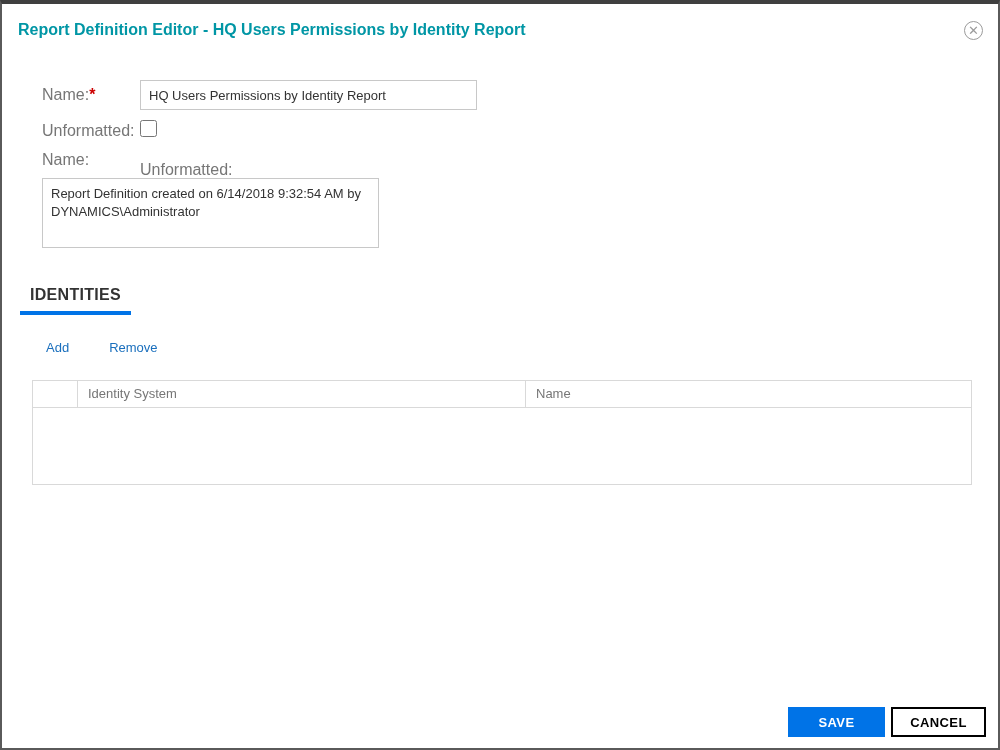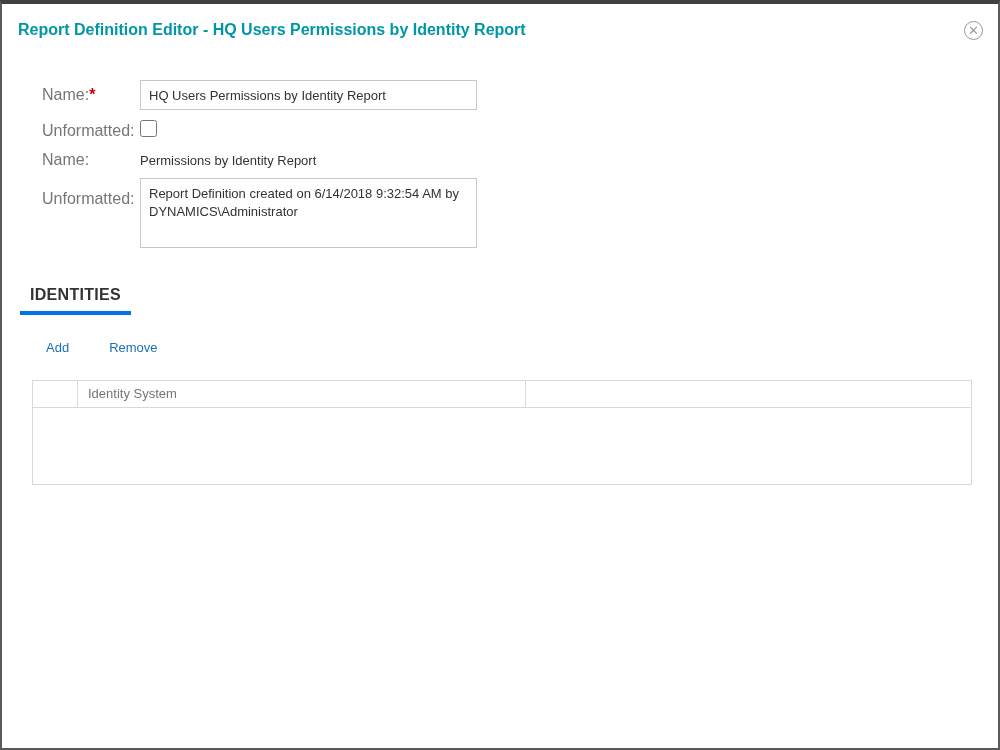--- a/index.html
+++ b/index.html
@@ -190,39 +190,43 @@
     <div>
       <input class="text-input" type="text" value="HQ Users Permissions by Identity Report" style="">
     </div>
 
     <div class="lbl">Unformatted:</div>
     <div>
       <input class="checkbox" type="checkbox" style="">
     </div>
 
     <div class="lbl">Name:</div>
-    <div class="static-value">Permissions by Identity Report</div>
 
     <div class="lbl row-desc">Unformatted:</div>
     <div>
       <textarea class="desc-area" style="">Report Definition created on 6/14/2018 9:32:54 AM by DYNAMICS\Administrator</textarea>
     </div>
   </div>
 
   <div class="tabs">
     <div class="tab">IDENTITIES</div>
   </div>
 
   <div class="link-row">
     <a class="link">Add</a>
     <a class="link">Remove</a>
   </div>
 
   <div class="grid-table">
     <div class="grid-header">
       <div class="cell col0"></div>
       <div class="cell col1">Identity System</div>
+      <div class="cell col2">Name</div>
     </div>
     <div class="grid-body"></div>
   </div>
 
+  <div class="footer">
+    <button class="btn btn-save">SAVE</button>
+    <button class="btn btn-cancel">CANCEL</button>
+  </div>
 
 </div>
 
 </body></html>

